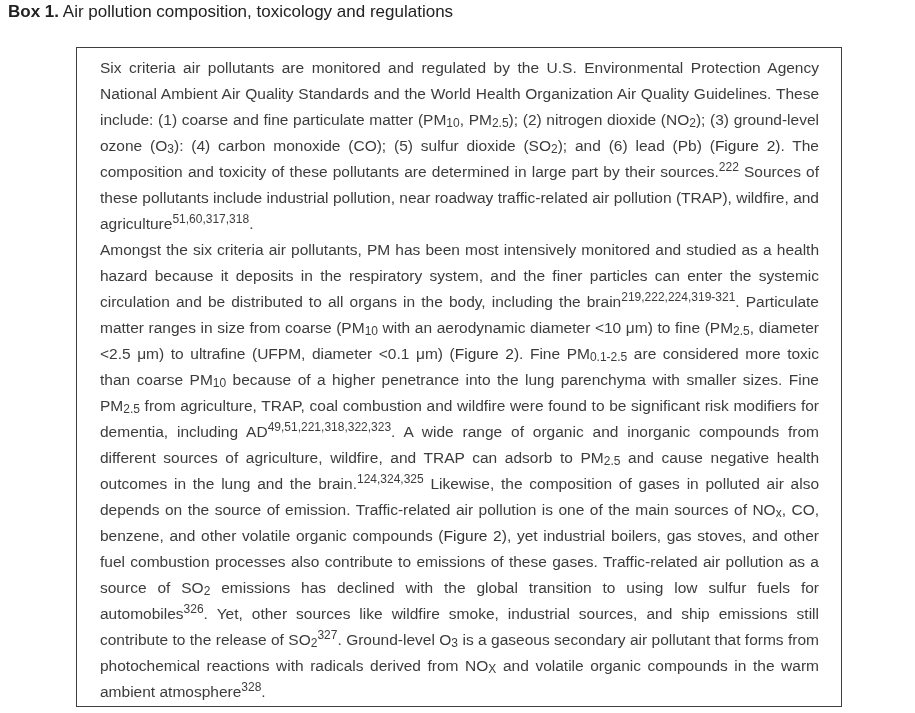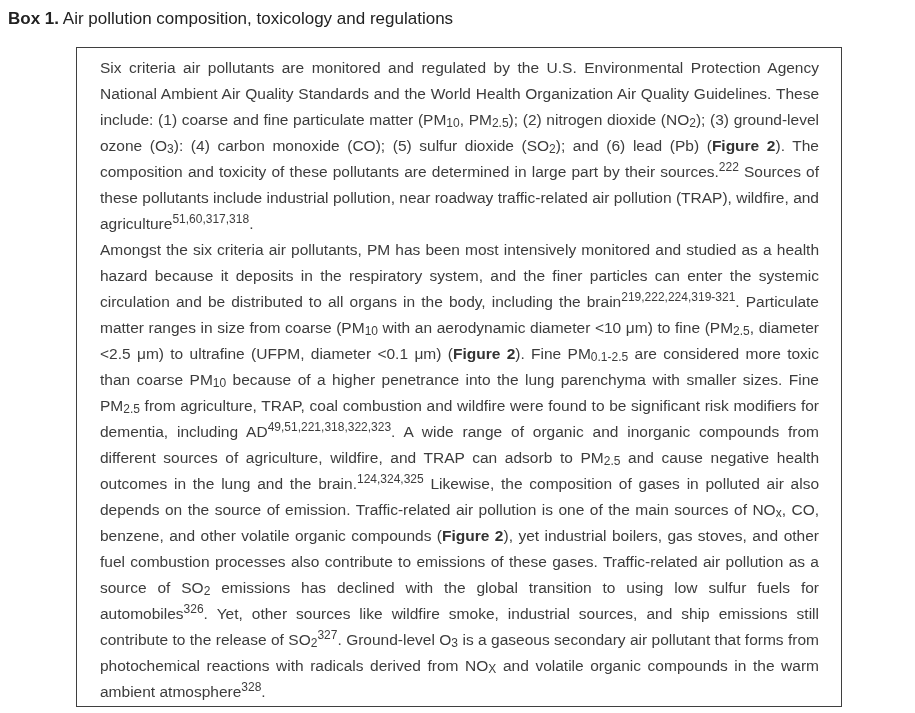--- a/index.html
+++ b/index.html
@@ -10,21 +10,21 @@
   body {
     width: 915px;
     height: 713px;
     position: relative;
     font-family: "Liberation Sans", sans-serif;
     overflow: hidden;
   }
   .box-title {
     position: absolute;
     left: 8px;
-    top: 9px;
+    top: 2px;
     font-size: 17px;
     color: #222222;
     white-space: pre;
   }
   .box-title b {
     font-weight: 700;
   }
   .box-frame {
     position: absolute;
     left: 76px;
@@ -48,21 +48,21 @@
     font-size: 12px;
     line-height: 0;
   }
   .box-body sub {
     vertical-align: -0.18em;
   }
   .box-body sup {
     vertical-align: 0.48em;
   }
   .box-body b {
-    font-weight: 700;
+    font-weight: 400;
     color: #333333;
   }
 </style>
 </head>
 <body>
 
 <div class="box-title"><b>Box 1.</b><span> Air pollution composition, toxicology and regulations</span></div>
 
 <div class="box-frame">
   <div class="box-body">

